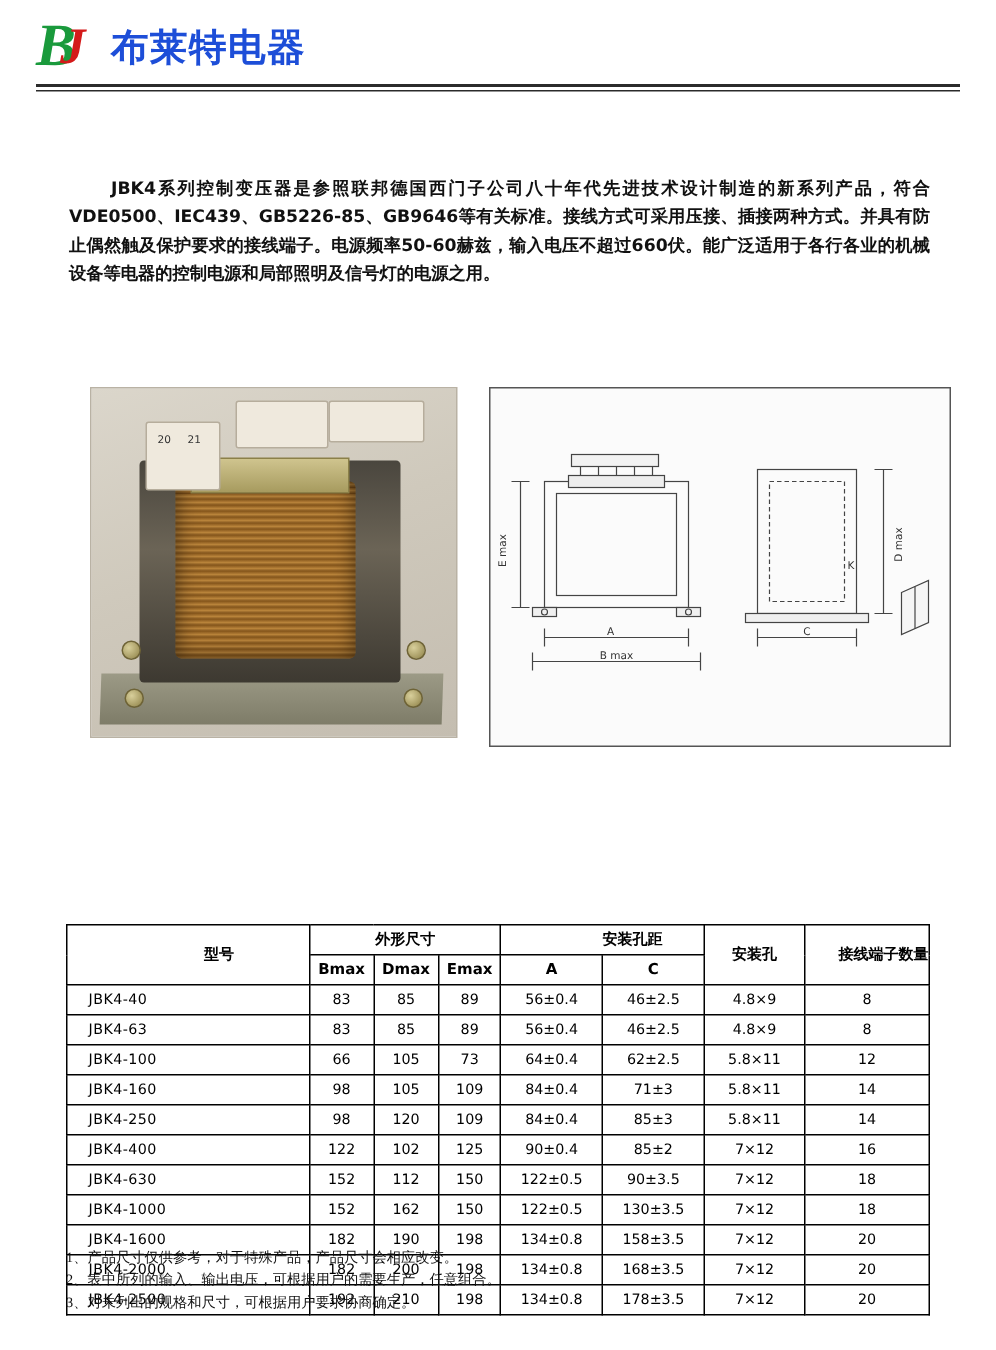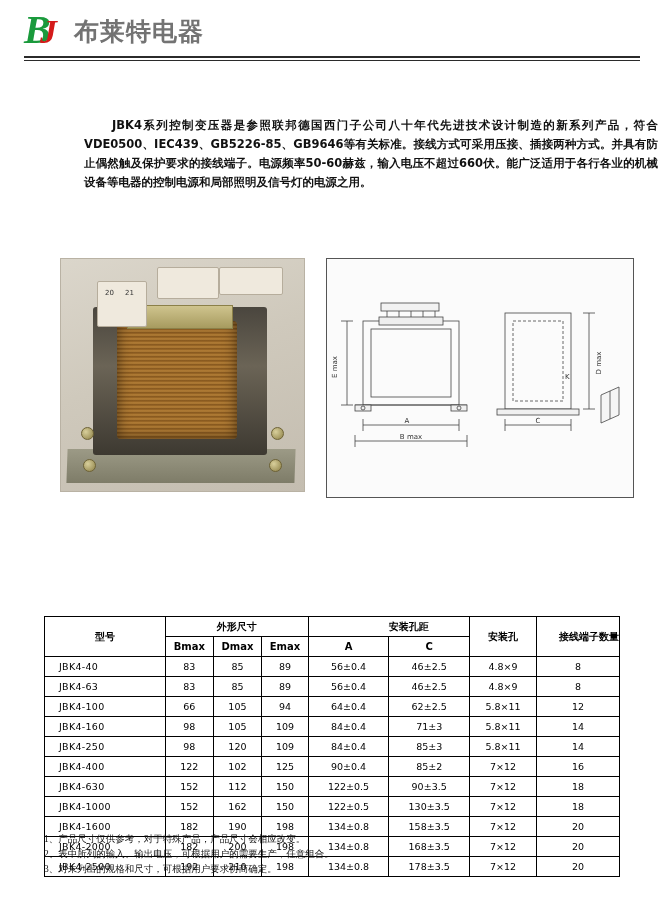--- a/index.html
+++ b/index.html
@@ -56,21 +56,21 @@
     font-size: 34px;
     font-style: italic;
     font-weight: bold;
     color: #d41a1a;
     line-height: 40px;
   }
   .logo-text {
     font-family: "DejaVu Sans", sans-serif;
     font-size: 25px;
     font-weight: bold;
-    color: #737373;
+    color: #1d4ed8;
     letter-spacing: 1px;
     line-height: 46px;
   }
   .header-rule {
     position: absolute;
     left: 24px;
     top: 56px;
     width: 616px;
     height: 2px;
     background: #2b2b2b;
@@ -89,21 +89,20 @@
     position: absolute;
     left: 46px;
     top: 116px;
     width: 574px;
     font-family: "DejaVu Sans", sans-serif;
     font-size: 11.5px;
     line-height: 19px;
     color: #111;
     text-align: justify;
     font-weight: bold;
-    margin-left: 38px;
   }
   .intro .indent { display: inline-block; width: 28px; }
 
   
   .photo {
     position: absolute;
     left: 60px;
     top: 258px;
     width: 243px;
     height: 232px;
@@ -317,21 +316,21 @@
         <text x="274" y="104" text-anchor="middle" transform="rotate(-90 274 104)">D max</text>
         <text x="238" y="120">K</text>
       </g>
     </svg>
   </div>
 
 
   <table class="spec">
     <thead>
       <tr>
-        <th rowspan="2" style="width:120px;">型号</th>
+        <th rowspan="2" style="width:120px;padding-left:41px;">型号</th>
         <th colspan="3" style="width:168px;">外形尺寸</th>
         <th colspan="2" style="width:164px;padding-left:40px;">安装孔距</th>
         <th rowspan="2" style="width:66px;">安装孔</th>
         <th rowspan="2" class="vert-head" style="width:58px;padding-left:22px;">接线端子数量</th>
       </tr>
       <tr>
         <th>Bmax</th>
         <th>Dmax</th>
         <th>Emax</th>
         <th>A</th>
@@ -356,21 +355,21 @@
           <td>89</td>
           <td>56±0.4</td>
           <td>46±2.5</td>
           <td>4.8×9</td>
           <td>8</td>
         </tr>
         <tr>
           <td class="model">JBK4-100</td>
           <td>66</td>
           <td>105</td>
-          <td>94</td>
+          <td>73</td>
           <td>64±0.4</td>
           <td>62±2.5</td>
           <td>5.8×11</td>
           <td>12</td>
         </tr>
         <tr>
           <td class="model">JBK4-160</td>
           <td>98</td>
           <td>105</td>
           <td>109</td>

